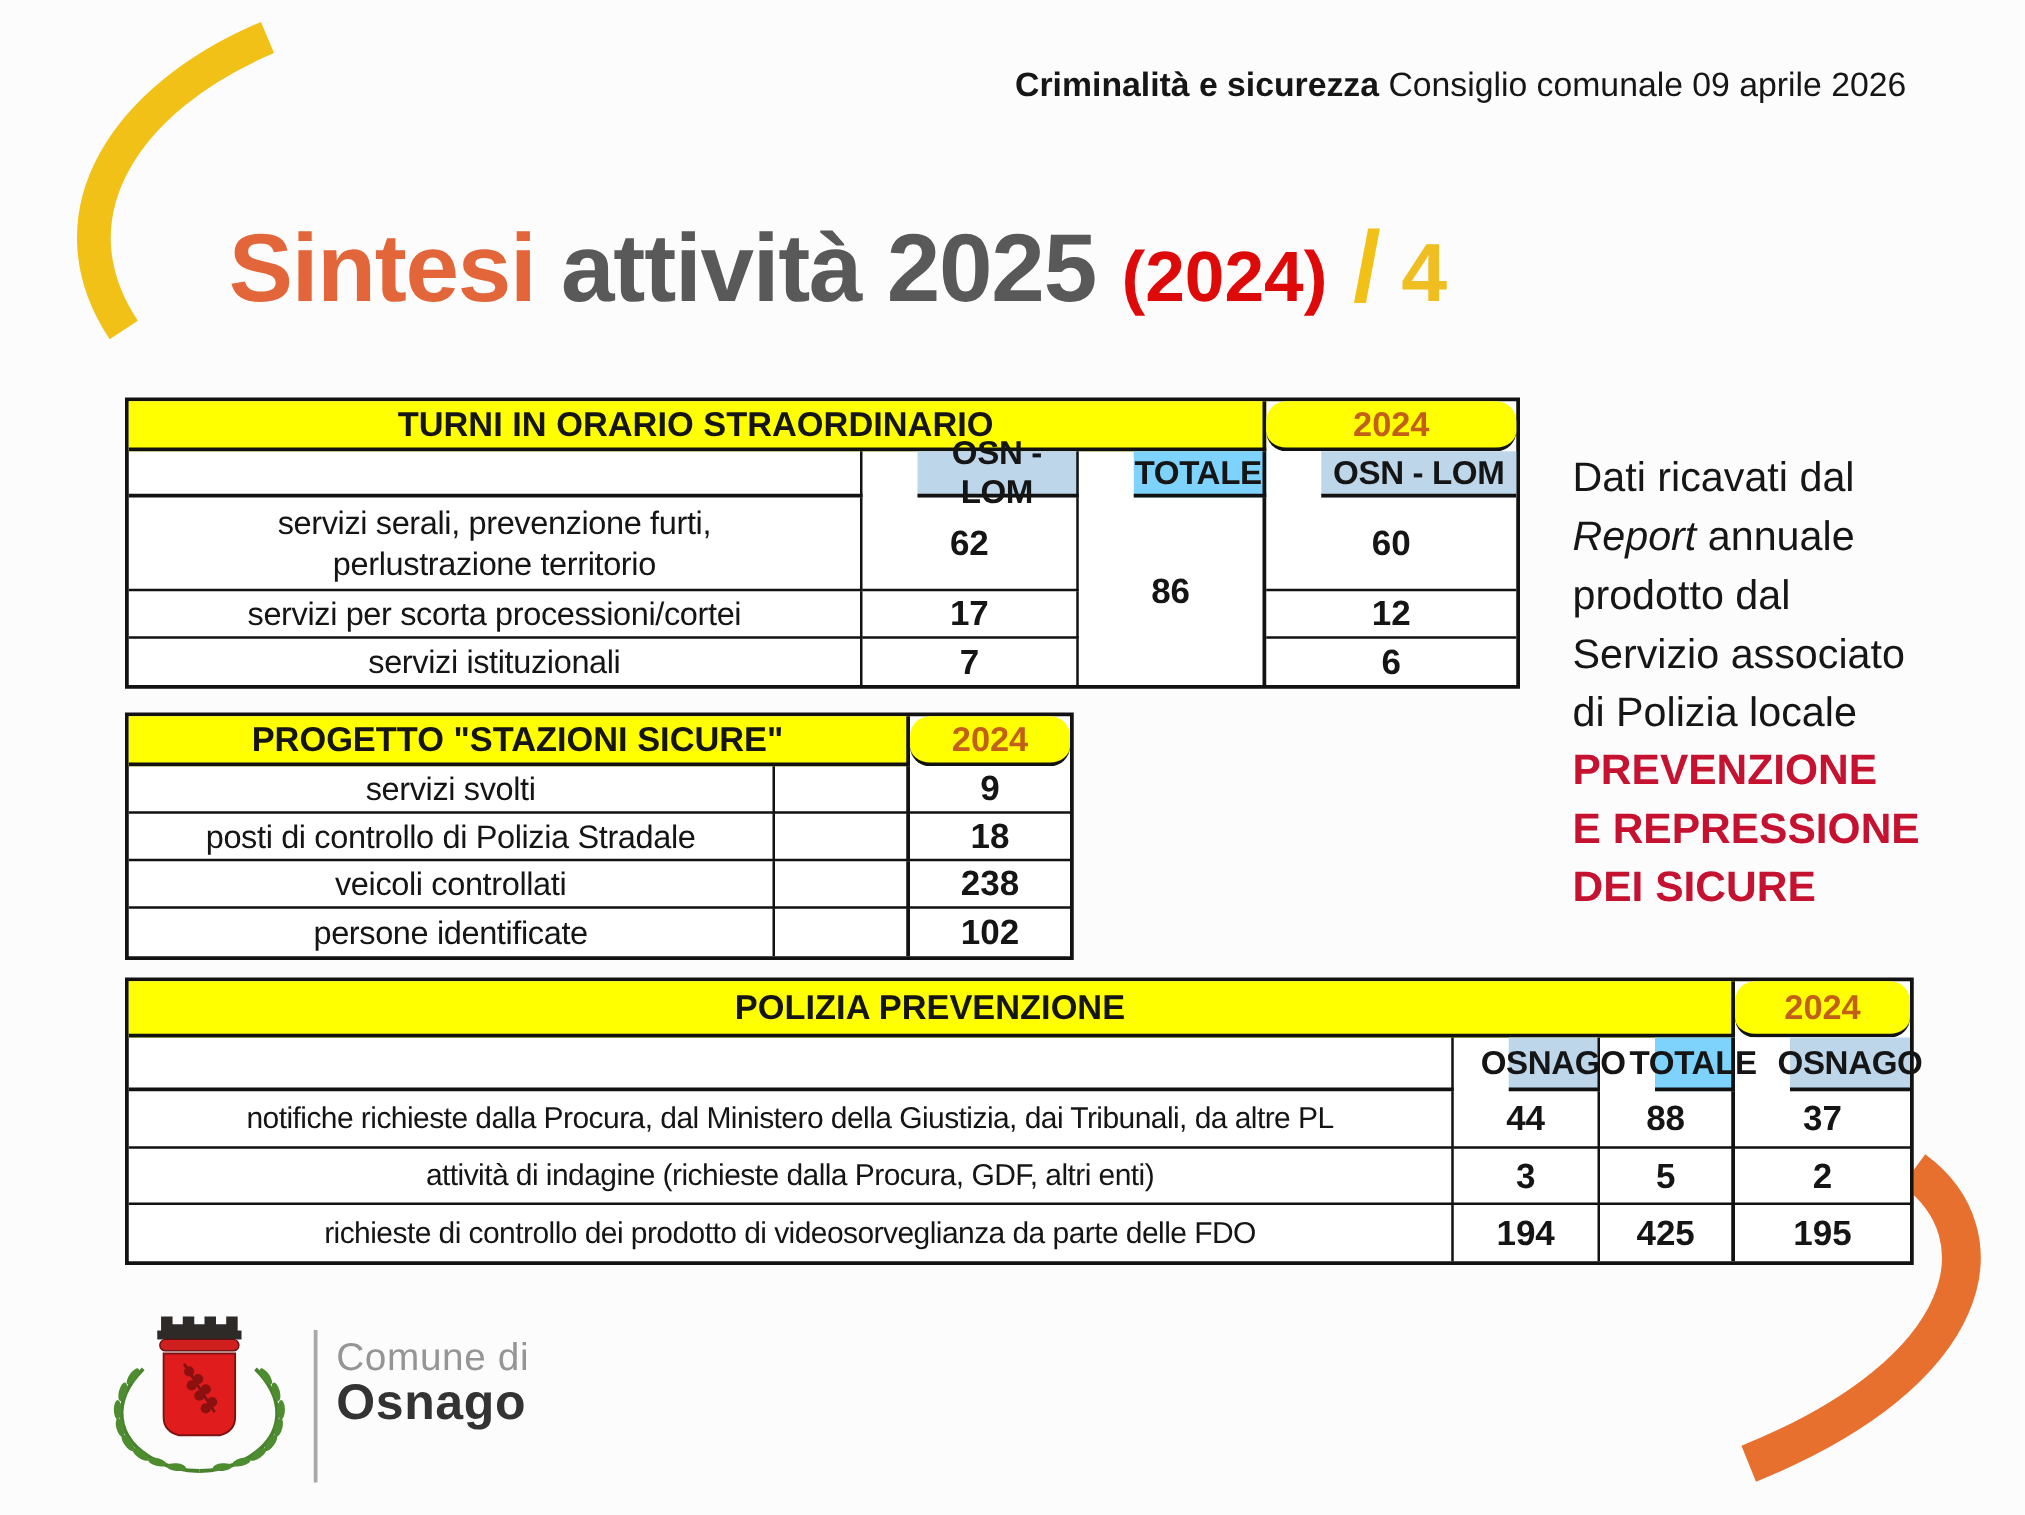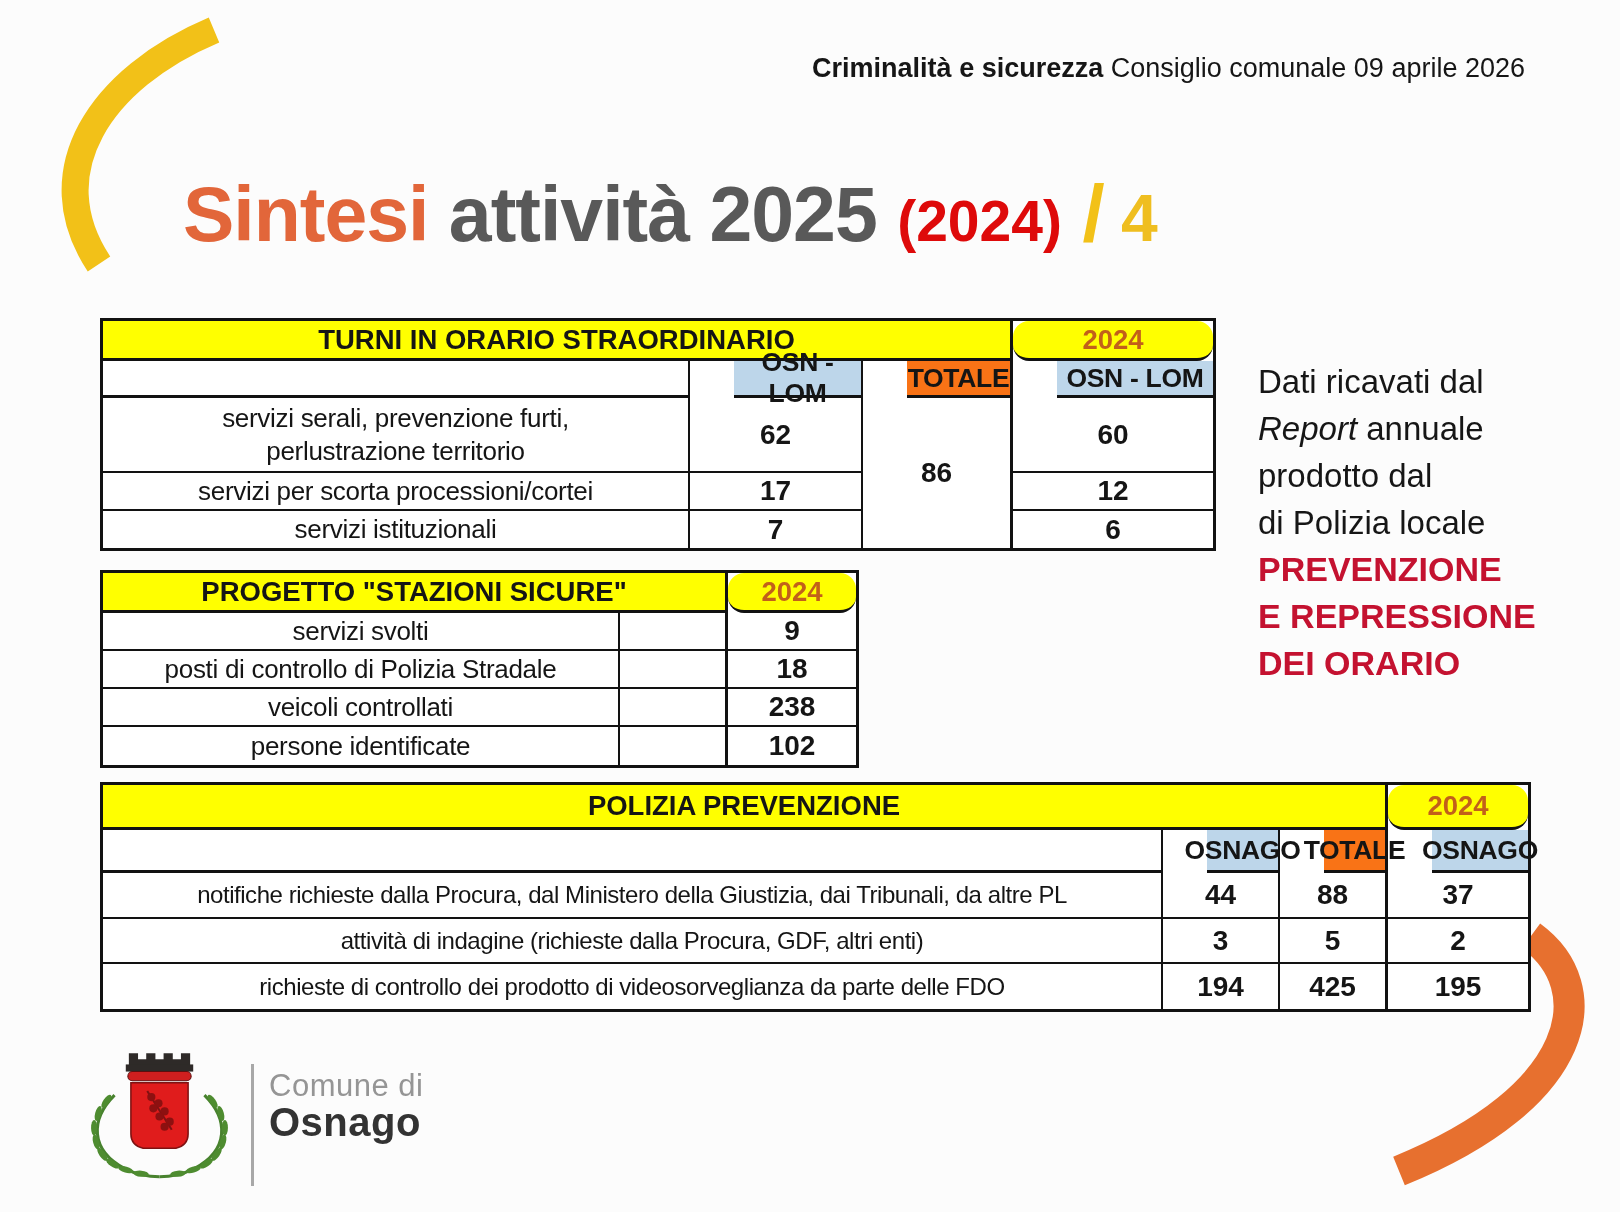--- a/index.html
+++ b/index.html
@@ -22,21 +22,21 @@
   .t-paren{font-size:57px;color:#de0a0a;margin-left:16px;}
   .t-slash{font-size:80px;color:#f2c118;margin-left:16px;}
   .t-page{font-size:66px;color:#efbe20;margin-left:12px;}
 
   
   .tbl{position:absolute;display:grid;border:3px solid #121212;background:#ffffff;}
   .cell{display:flex;align-items:center;justify-content:center;text-align:center;
         border-right:2px solid #121212;border-bottom:2px solid #121212;padding:0 8px;box-sizing:border-box;}
   .nbr{border-right:none;} .nbb{border-bottom:none;}
   .r3{border-right-width:3px;} .b3{border-bottom-width:3px;}
-  .yellow{background:#ffff00;} .blue{background:#bdd6ea;} .green{background:#f97316;}
+  .yellow{background:#ffff00;} .blue{background:#bdd6ea;} .green{background:#7dd3fc;}
   .tblTitle{font-weight:bold;font-size:27.5px;}
   .yearTxt{font-weight:bold;font-size:27.5px;color:#c2601a;border-radius:16px;}
   .colHead{font-weight:bold;font-size:26.5px;letter-spacing:-0.3px;margin-left:44px;}
   .lbl{font-size:26px;line-height:1.25;letter-spacing:-0.3px;}
   .lbl3{font-size:24px;letter-spacing:-0.45px;white-space:nowrap;}
   .num{font-weight:bold;font-size:28px;}
   .wrapNarrow{display:inline-block;max-width:435px;}
 
   #tbl-turni{left:85px;top:318px;grid-template-columns:587px 173px 150px 200px;grid-template-rows:40px 37px 75px 38px 37px;}
   #tbl-stazioni{left:85px;top:570px;grid-template-columns:517px 108px 128px;grid-template-rows:40px 38px 38px 38px 38px;}
@@ -147,24 +147,25 @@
       <div class="cell lbl3 nbb">richieste di controllo dei prodotto di videosorveglianza da parte delle FDO</div>
       <div class="cell num nbb">194</div>
       <div class="cell r3 num nbb">425</div>
       <div class="cell nbr num nbb">195</div>
     </div>
 
     <div class="note">
       <div>Dati ricavati dal</div>
       <div><span class="it">Report</span><span> annuale</span></div>
       <div>prodotto dal</div>
+      <div>Servizio associato</div>
       <div>di Polizia locale</div>
       <div class="red">PREVENZIONE</div>
       <div class="red">E REPRESSIONE</div>
-      <div class="red">DEI ORARIO</div>
+      <div class="red">DEI SICURE</div>
     </div>
 
     <svg class="crest" viewBox="0 0 160 140" xmlns="http://www.w3.org/2000/svg">
       <defs>
         <ellipse id="leafL" rx="7.5" ry="3" fill="#4e8c30"></ellipse>
       </defs>
 
       <path d="M36 50 C12 74 12 104 46 122 C58 128 70 130 80 130" fill="none" stroke="#48822e" stroke-width="3"></path>
       <path d="M124 50 C148 74 148 104 114 122 C102 128 90 130 80 130" fill="none" stroke="#48822e" stroke-width="3"></path>
       <use href="#leafL" x="28" y="56" transform="rotate(-55 28 56)"></use>

